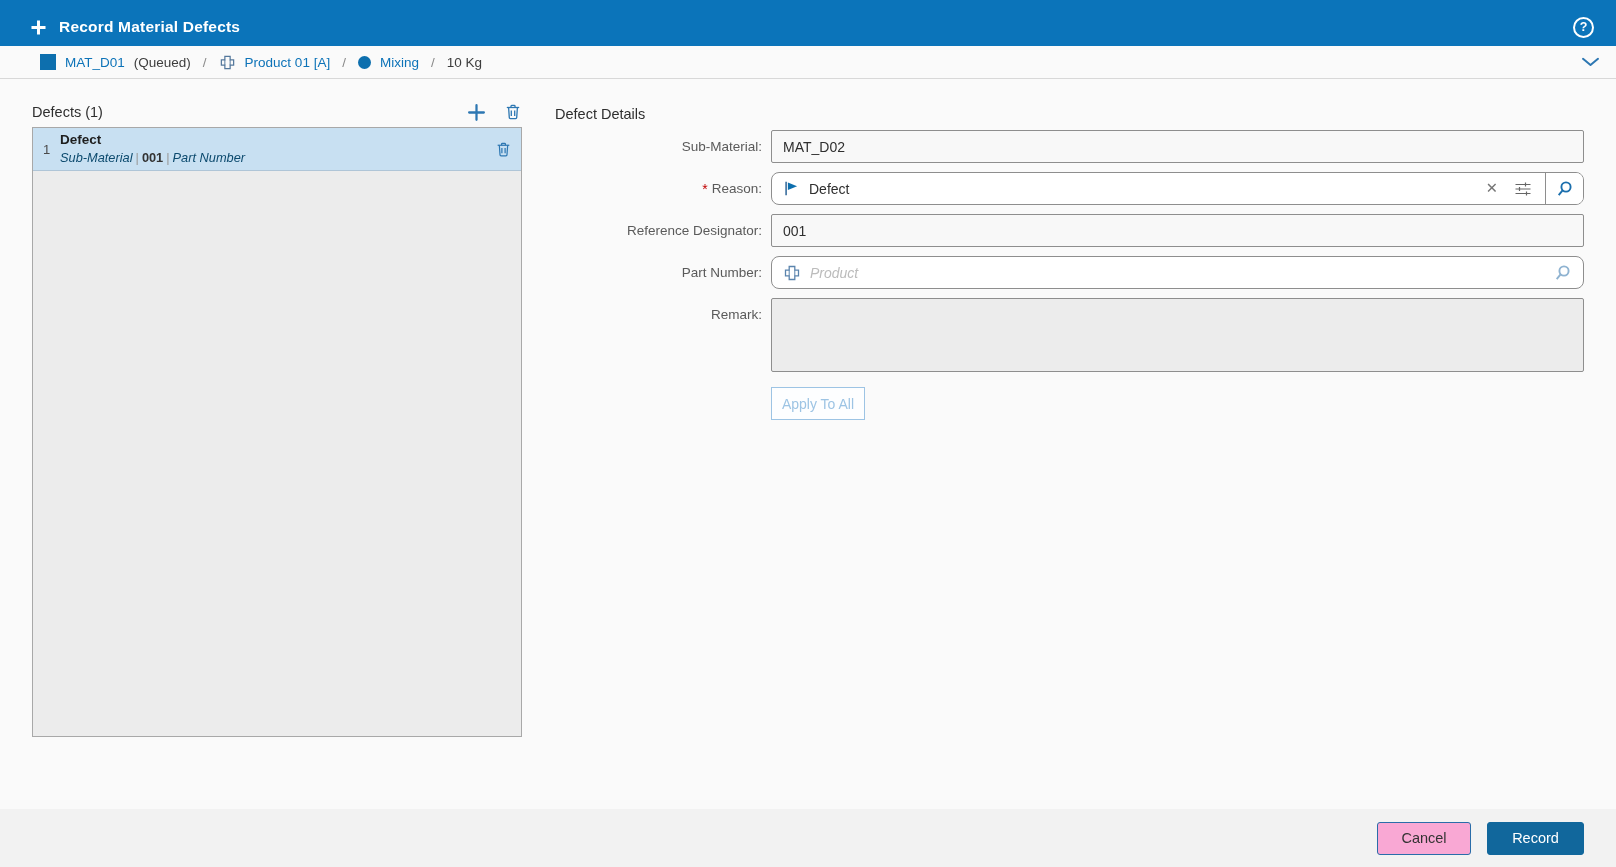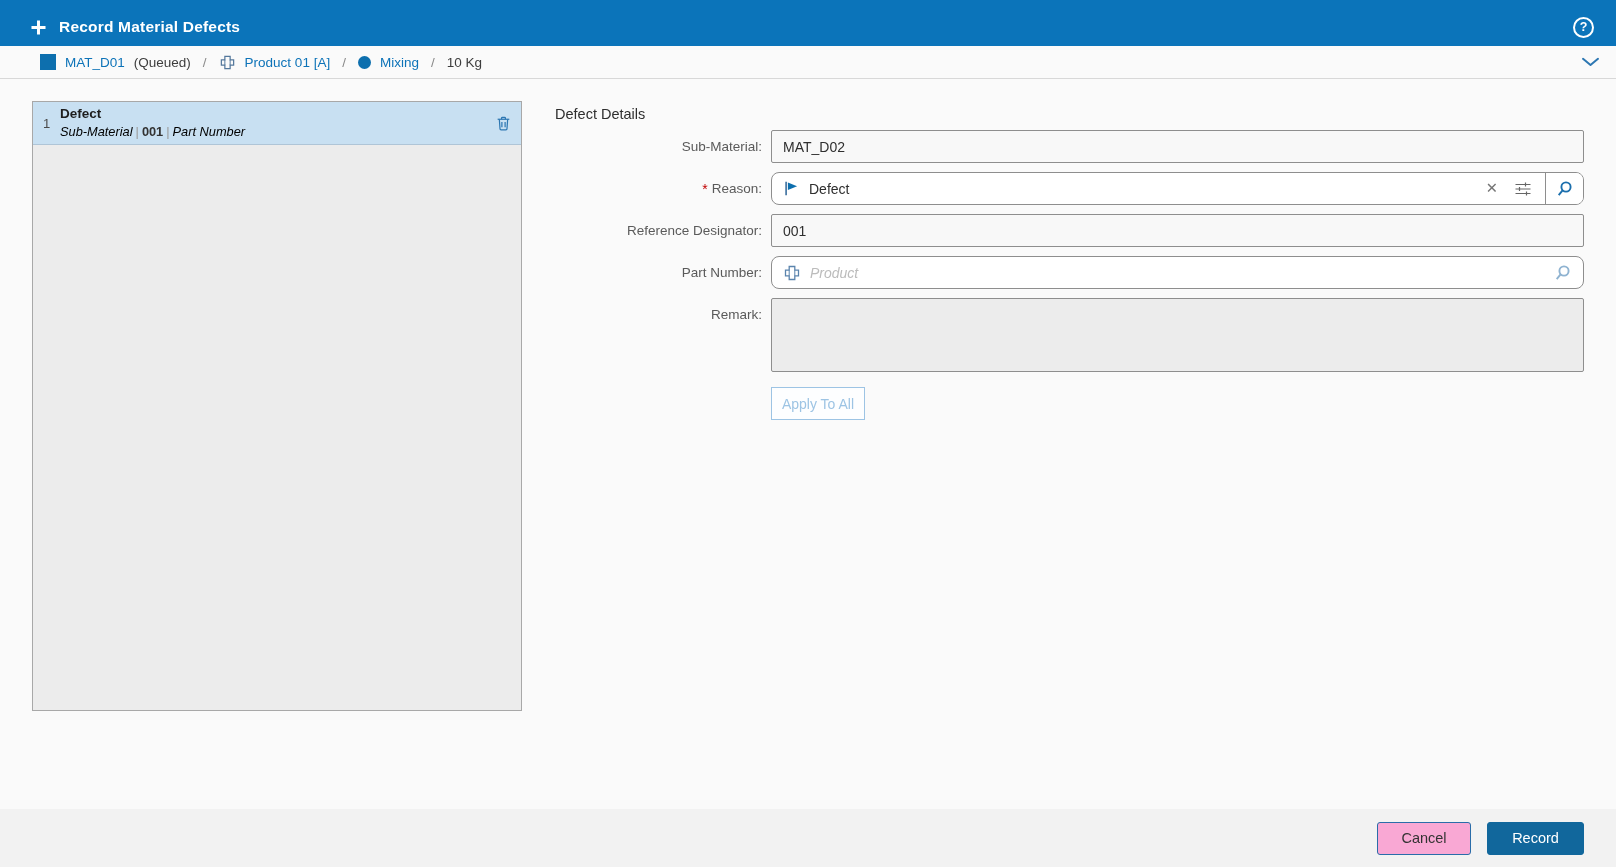--- a/index.html
+++ b/index.html
@@ -34,21 +34,21 @@
   .panel-header { display:flex; align-items:center; height:22px; margin-bottom:4px; }
   .panel-title { flex:1; font-size:14.5px; color:#2e2e2e; }
   .hdr-icon { margin-left:18px; display:flex; cursor:pointer; }
   .defects-list { width:100%; height:610px; background:#ececec; border:1px solid #a8a8a8; box-sizing:border-box; }
   .defect-item { height:43px; background:#c8e0f2; border-bottom:1px solid #afc5d7; display:flex;
                  align-items:center; box-sizing:border-box; padding-right:9px; cursor:pointer; }
   .item-index { width:27px; text-align:center; font-size:13px; color:#4a4a4a; }
   .item-texts { flex:1; line-height:1.22; }
   .item-title { font-size:13.5px; font-weight:700; color:#1e1e1e; }
   .item-subtitle { font-size:12.8px; margin-top:1px; }
-  .sub-dim { font-style:italic; color:#000000; }
+  .sub-dim { font-style:italic; color:#0c4a6e; }
   .sub-strong { font-weight:700; color:#333; }
   .sub-sep { color:#9a9a9a; margin:0 3px; }
   .row-trash { display:flex; cursor:pointer; }
 
   
   .details-panel { position:absolute; left:555px; top:26px; width:1029px; }
   .details-title { font-size:14.5px; color:#2e2e2e; font-weight:400; margin:0 0 7px 0; line-height:18px; }
   .form-grid { display:grid; grid-template-columns:207px 813px; column-gap:9px; row-gap:14px;gap:9px; }
   .flabel { display:flex; align-items:center; justify-content:flex-end; font-size:13.5px; color:#5a5a5a; }
   .flabel.top { align-items:flex-start; padding-top:9px; }
@@ -122,20 +122,36 @@
     <span class="bc-chevron">
       <svg width="19" height="12" viewBox="0 0 19 12">
           <path d="M2 2.8l7.5 6.2L17 2.8" stroke="#2d77b2" stroke-width="2" fill="none" stroke-linecap="round" stroke-linejoin="round"></path>
         </svg>
     </span>
   </div>
 
   <div class="main">
 
     <div class="defects-panel">
+      <div class="panel-header">
+        <span class="panel-title">Defects (1)</span>
+        <span class="hdr-icon">
+          <svg width="19" height="19" viewBox="0 0 16 16">
+              <path d="M8 1.8v12.4M1.8 8h12.4" stroke="#2d77b2" stroke-width="1.9" fill="none" stroke-linecap="round"></path>
+            </svg>
+        </span>
+        <span class="hdr-icon">
+          <svg width="18" height="18" viewBox="0 0 18 18" fill="none" stroke="#2d77b2" stroke-width="1.3">
+            <path d="M2.8 4.5h12.4"></path>
+            <path d="M7 4.5V3.1c0-.4.3-.7.7-.7h2.6c.4 0 .7.3.7.7v1.4"></path>
+            <path d="M4.6 4.5l.7 10.1c0 .6.5 1.1 1.1 1.1h5.2c.6 0 1.1-.5 1.1-1.1l.7-10.1"></path>
+            <path d="M7.3 7.4v5.6M10.7 7.4v5.6"></path>
+          </svg>
+        </span>
+      </div>
       <div class="defects-list">
         <div class="defect-item">
           <span class="item-index">1</span>
           <span class="item-texts">
             <div class="item-title">Defect</div>
             <div class="item-subtitle">
               <span class="sub-dim">Sub-Material</span><span class="sub-sep">|</span><span class="sub-strong">001</span><span class="sub-sep">|</span><span class="sub-dim">Part Number</span>
             </div>
           </span>
           <span class="row-trash">

